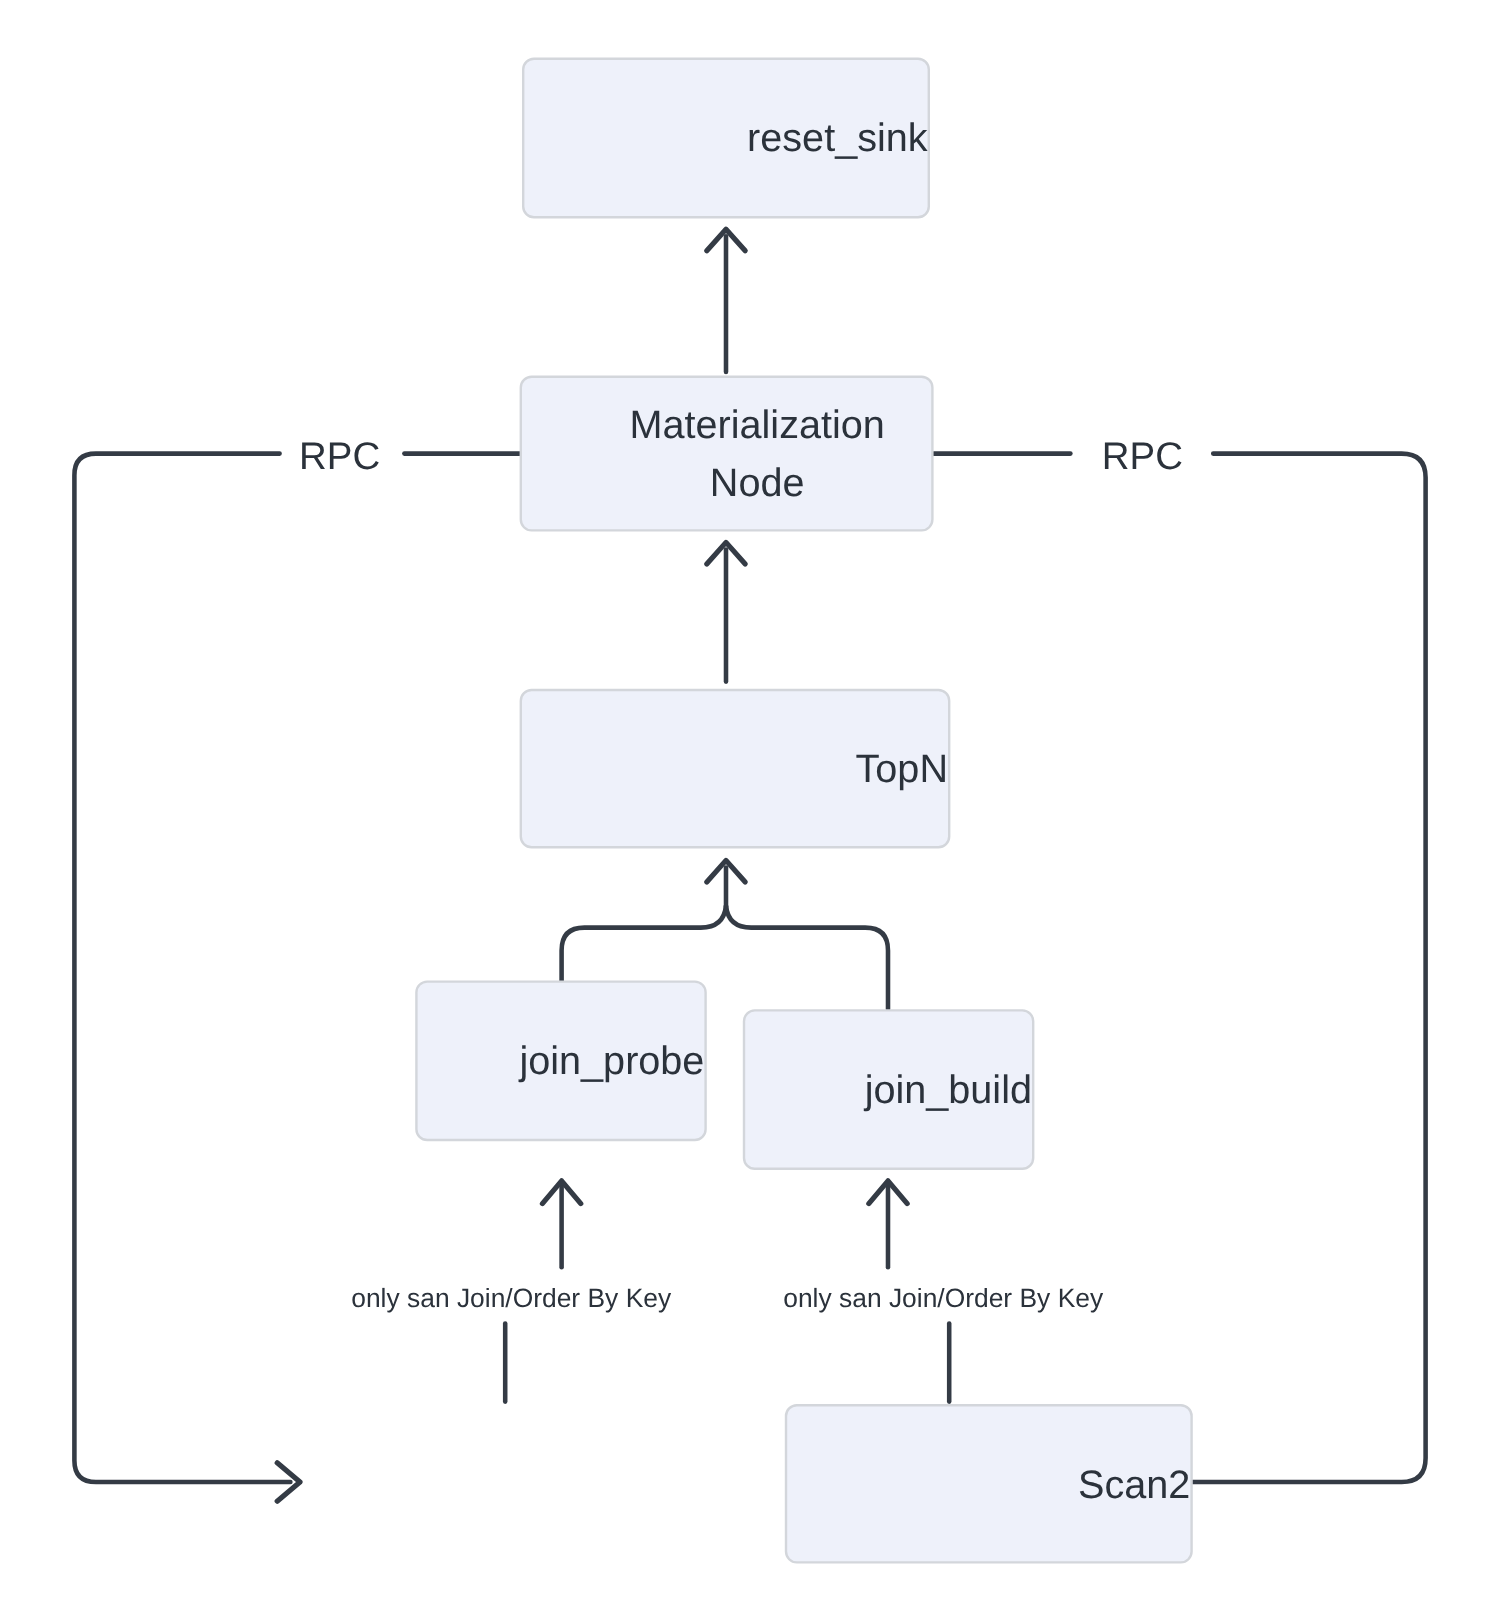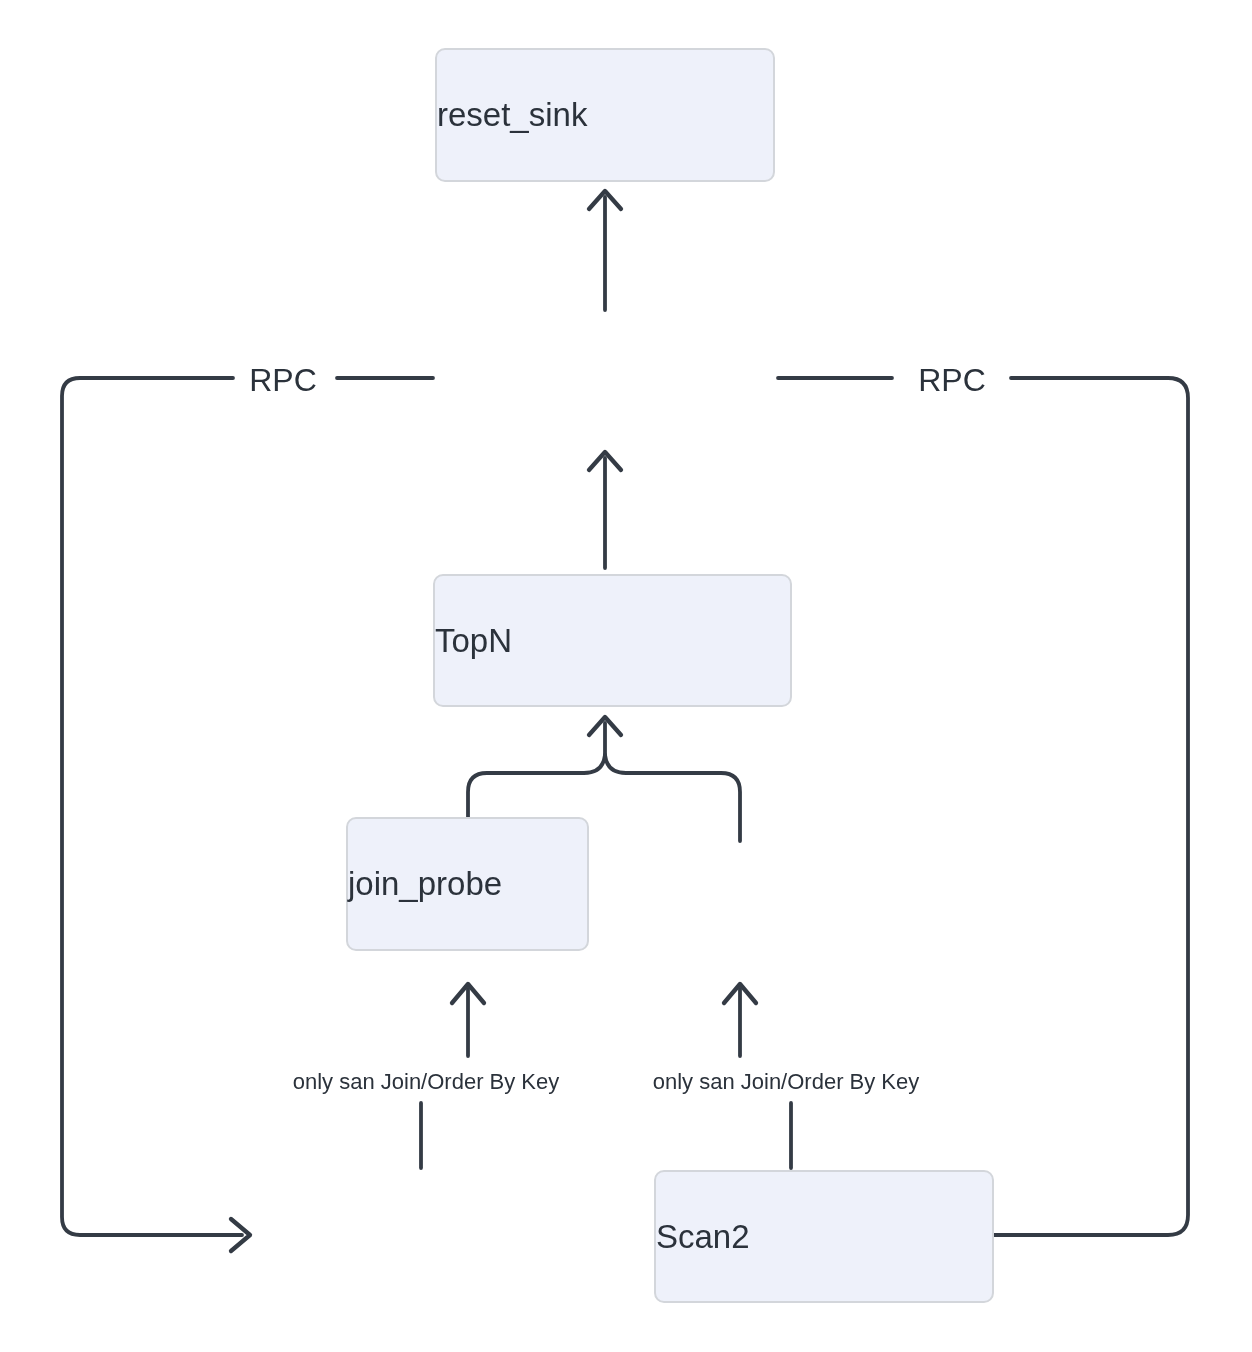--- a/index.html
+++ b/index.html
@@ -42,21 +42,21 @@
     stroke-linejoin: round;
   }
 
   .node {
     position: absolute;
     background: var(--node_fill);
     border: 2px solid var(--node_border);
     border-radius: 10px;
     display: flex;
     align-items: center;
-    justify-content: flex-start;
+    justify-content: flex-end;
     text-align: center;
     font-size: 33px;
     line-height: 1.45;
     color: var(--text);
   }
   #n-reset  { left: 435px; top: 48px;   width: 340px; height: 134px; }
   #n-mat    { left: 433px; top: 313px;  width: 345px; height: 130px; }
   #n-mat .node-label { max-width: 290px; }
   #n-topn   { left: 433px; top: 574px;  width: 359px; height: 133px; }
   #n-probe  { left: 346px; top: 817px;  width: 243px; height: 134px; }
@@ -134,29 +134,35 @@
       <path class="edge" d="M 778 378 H 892"></path>
       <path class="edge" d="M 1011 378 H 1168 Q 1188 378 1188 398 V 1215 Q 1188 1235 1168 1235 H 974"></path>
       <path class="arrowhead" d="M 985 1219 L 966 1235 L 985 1251"></path>
     </g>
   </svg>
 
   <div class="node" id="n-reset">
     <span class="node-label">reset_sink</span>
   </div>
 
+  <div class="node" id="n-mat">
+    <span class="node-label">Materialization Node</span>
+  </div>
 
   <div class="node" id="n-topn">
     <span class="node-label">TopN</span>
   </div>
 
   <div class="node" id="n-probe">
     <span class="node-label">join_probe</span>
   </div>
 
+  <div class="node" id="n-build">
+    <span class="node-label">join_build</span>
+  </div>
 
 
   <div class="node" id="n-scan2">
     <span class="node-label">Scan2</span>
   </div>
 
   <div class="rpc-label" id="rpc-left">RPC</div>
 
   <div class="rpc-label" id="rpc-right">RPC</div>
 

